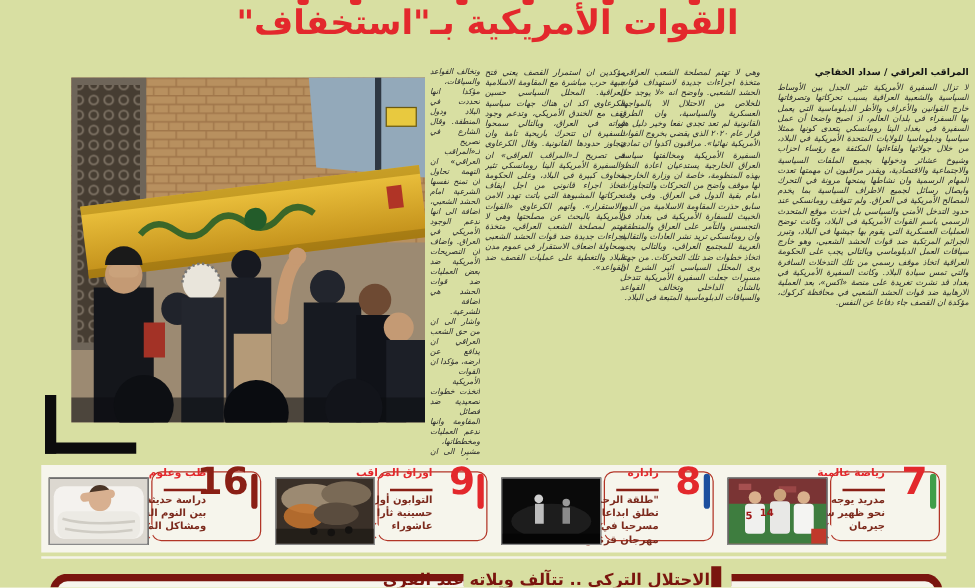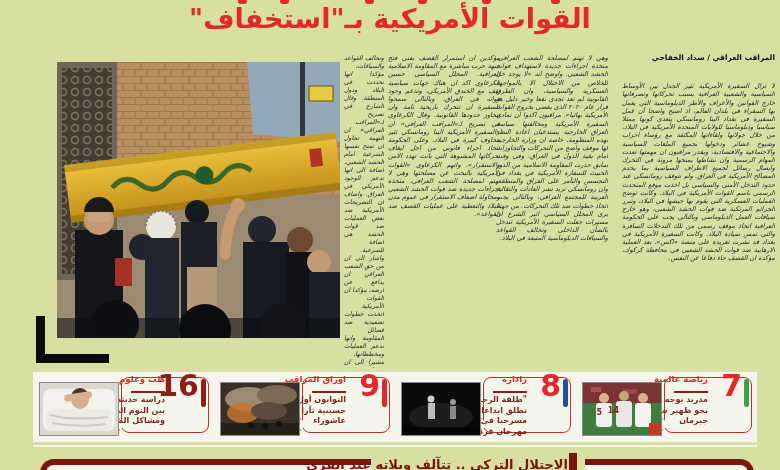--- a/index.html
+++ b/index.html
@@ -11,21 +11,21 @@
   .headline{position:absolute;top:2px;left:150px;width:480px;text-align:center;
             font-size:27px;font-weight:bold;color:#e3282c;line-height:34px;white-space:nowrap;}
   
   .col{position:absolute;top:54px;height:314px;overflow:hidden;color:#26262a;
        font-size:6.5px;line-height:8.2px;text-align:justify;}
   .col p{margin:0;font-style:italic;}
   .col1{left:622px;width:153px;}
   .col2{left:496px;width:112px;}
   .col3{left:388px;width:112px;}
   .col4{left:344px;width:40px;font-size:6.2px;line-height:8px;}
-  .byline{font-weight:bold;font-size:7.5px;margin-bottom:20px;color:#111;}
+  .byline{font-weight:bold;font-size:7.5px;margin-bottom:4px;color:#111;}
   .photo{position:absolute;left:57px;top:62px;width:283px;height:276px;background:#9c8a72;}
   .photo svg{display:block;width:100%;height:100%;}
   .corner-bracket{position:absolute;left:36px;top:316px;width:64px;height:38px;
                   border-left:9px solid #0c0c0c;border-bottom:9px solid #0c0c0c;}
   
   .strip{position:absolute;left:33px;top:372px;width:724px;height:70px;background:#f6f5ec;}
   .teaser{position:absolute;top:0;width:179px;height:70px;}
   .teaser.p0{left:543px;} .teaser.p1{left:362px;} .teaser.p2{left:181px;} .teaser.p3{left:0px;}
   .t-bubble{position:absolute;left:88px;right:3px;top:5px;bottom:9px;
             border:1px solid #b23527;border-radius:8px;}

